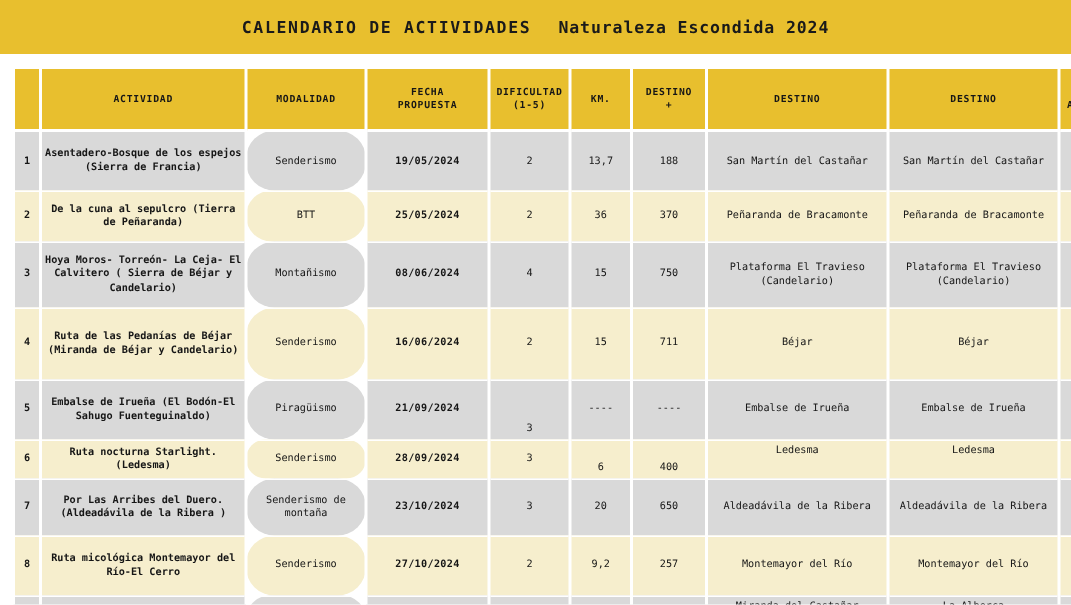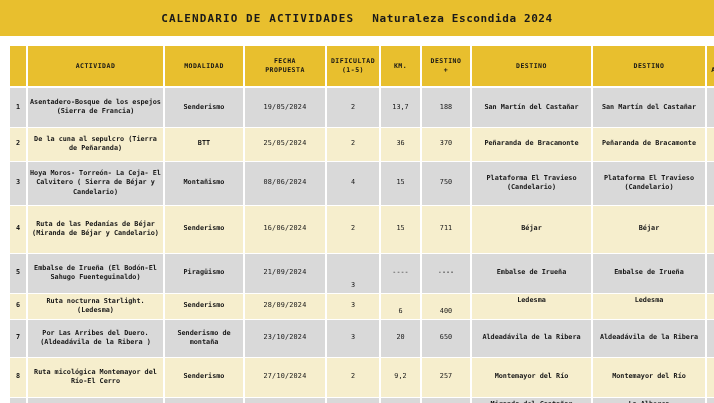--- a/index.html
+++ b/index.html
@@ -93,24 +93,24 @@
 
   td.c-idx {
     font-size: 7px;
     font-weight: bold;
     width: 18px;
   }
   td.c-act {
     font-weight: bold;
     font-size: 6.8px;
   }
-  td.c-mod { font-weight: bold; }
-  td.c-fecha { font-weight: normal; font-size: 7.2px; letter-spacing: 0.2px; }
+  td.c-mod { font-weight: normal; border-radius: 19px; }
+  td.c-fecha { font-weight: bold; font-size: 7.2px; letter-spacing: 0.2px; }
   td.c-dif, td.c-km, td.c-desn, td.c-max { font-weight: normal; }
-  td.c-ori, td.c-des { font-weight: bold; }
+  td.c-ori, td.c-des { font-weight: normal; }
 
   
   .va-bottom { vertical-align: bottom !important; }
   .va-top { vertical-align: top !important; }
 </style>
 </head>
 <body>
 
 <div id="page">
 

